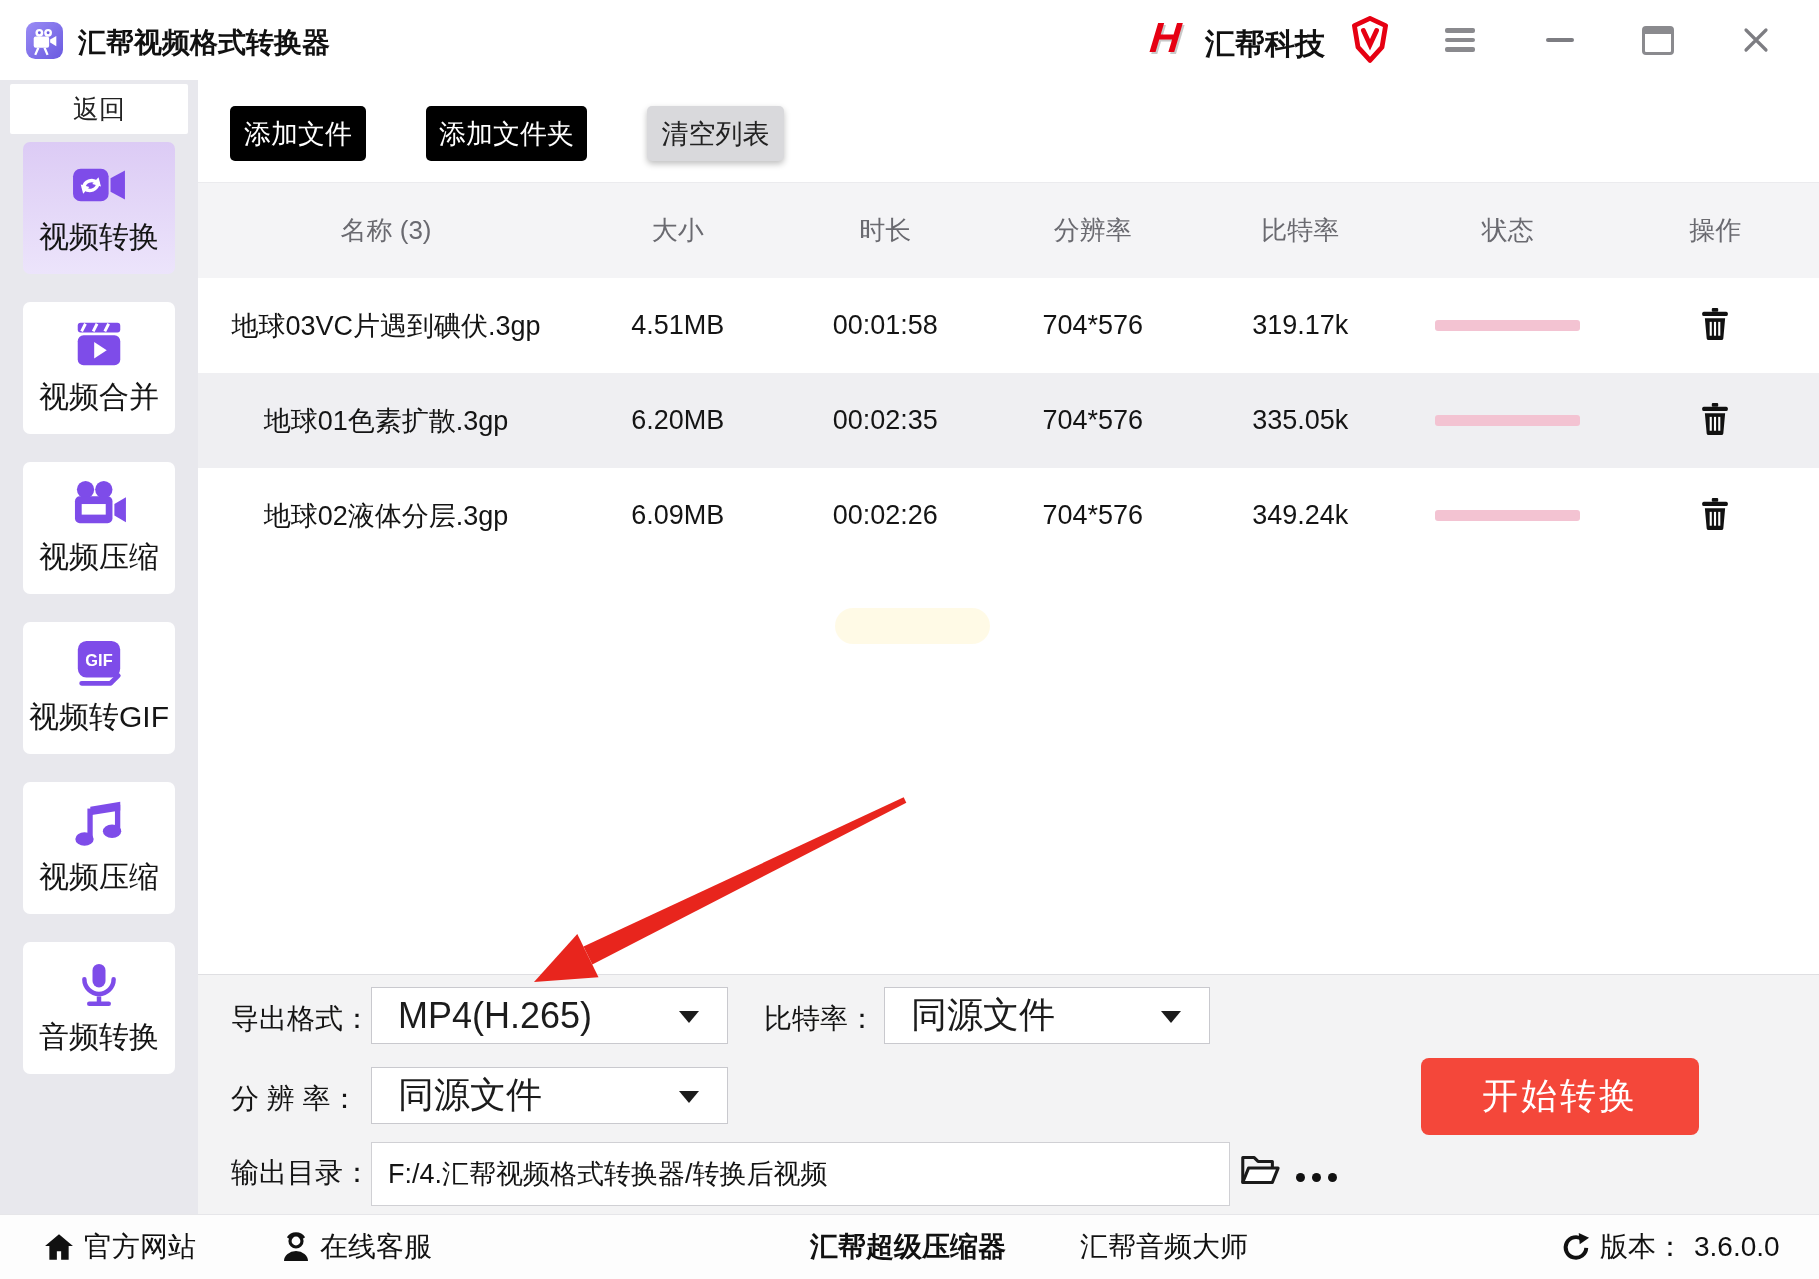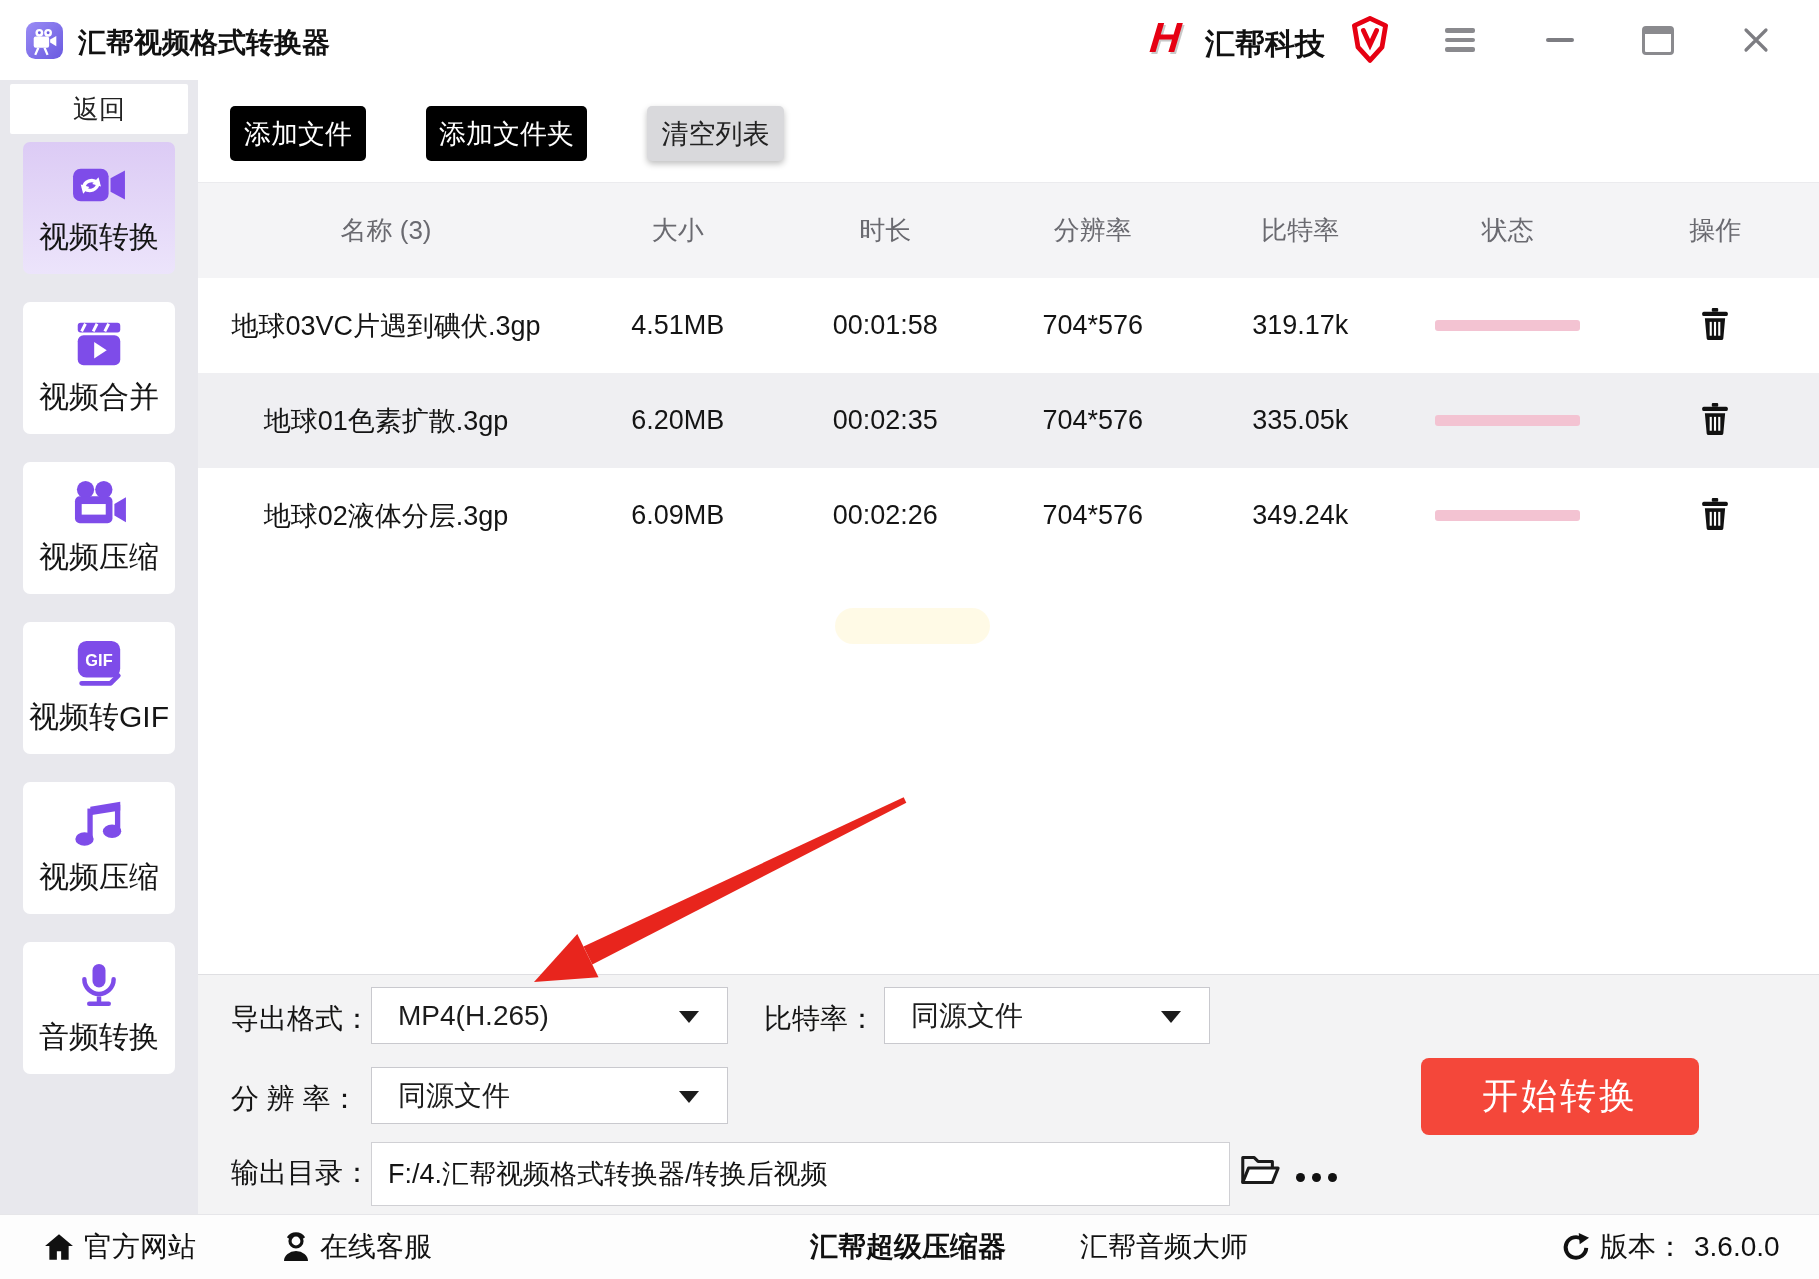--- a/index.html
+++ b/index.html
@@ -50,21 +50,21 @@
   .trow.alt{background:#efeff2;}
   .cell{display:flex;align-items:center;justify-content:center;font-size:27px;color:#141414;}
   .progress{width:145px;height:11px;border-radius:3px;background:#f3c3d2;}
   .del-btn{background:none;border:none;cursor:pointer;padding:4px;}
   .watermark{position:absolute;left:637px;top:528px;width:155px;height:36px;border-radius:18px;background:rgba(255,246,205,0.5);}
 
   
   .settings{position:absolute;left:0;bottom:0;width:1621px;height:240px;background:#f3f3f4;border-top:1px solid #dfdfe2;}
   .f-label{position:absolute;font-size:28px;color:#141414;}
   .select{position:absolute;height:57px;background:#fff;border:1px solid #c9c9ce;display:flex;align-items:center;cursor:pointer;box-sizing:border-box;}
-  .select .val{margin-left:26px;font-size:28px;color:#1c1c1c;}
+  .select .val{margin-left:26px;font-size:36px;color:#1c1c1c;}
   .caret{position:absolute;right:28px;top:23px;width:0;height:0;border-left:10px solid transparent;border-right:10px solid transparent;border-top:12px solid #1c1c1c;}
   #sel-format{left:173px;top:12px;width:357px;}
   #lbl-format{left:33px;top:25px;text-align:center;}
   #lbl-bitrate{left:566px;top:25px;}
   #sel-bitrate{left:686px;top:12px;width:326px;}
   #lbl-res{left:33px;top:105px;}
   #sel-res{left:173px;top:92px;width:357px;}
   #lbl-out{left:33px;top:179px;}
   .out-input{position:absolute;left:173px;top:167px;width:859px;height:64px;background:#fff;border:1px solid #d0d0d4;box-sizing:border-box;font-size:27px;color:#141414;padding:15px 16px;font-family:inherit;}
   .folder-btn{position:absolute;left:1040px;top:176px;background:none;border:none;cursor:pointer;padding:0;}

